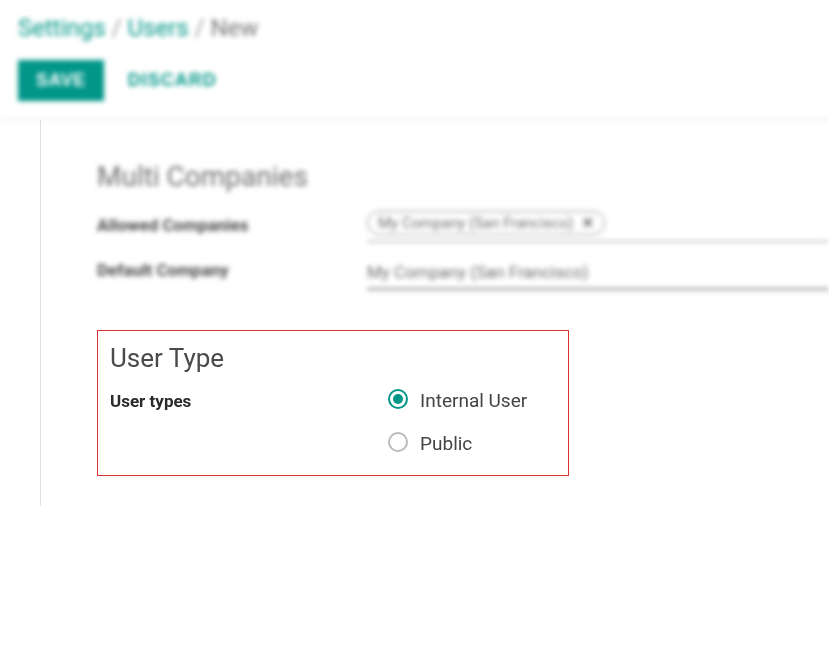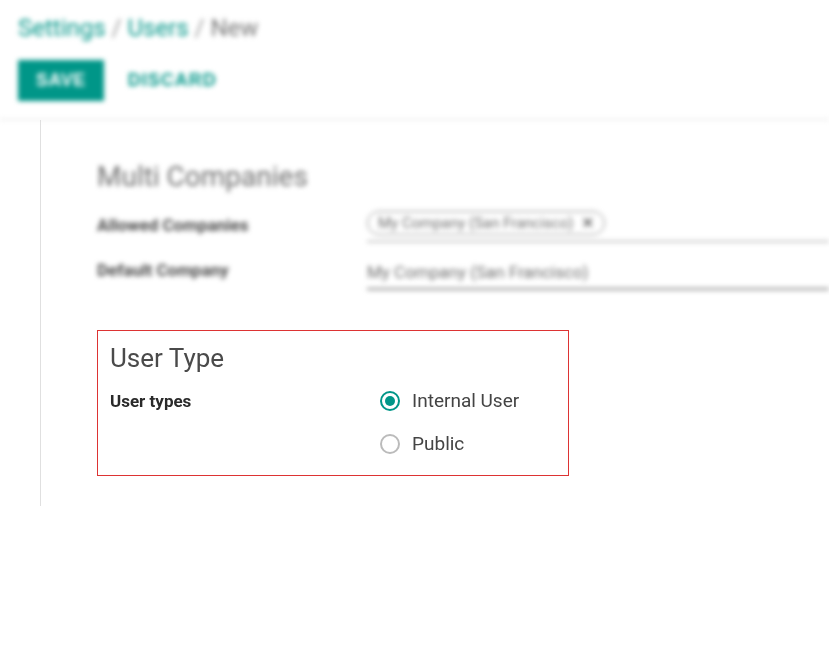--- a/index.html
+++ b/index.html
@@ -121,36 +121,37 @@
       margin-top: 40px;
     }
     .ut-title {
       font-size: 26px;
       color: #4a4a4a;
       font-weight: 400;
       margin-bottom: 16px;
     }
     .ut-row {
       display: flex;
+      gap: 8px;
     }
     .ut-label {
       width: 270px;
       font-size: 17px;
       color: #2a2a2a;
       font-weight: 700;
       padding-top: 2px;
     }
     .radio-group {
       display: flex;
       flex-direction: column;
       gap: 20px;
     }
     .radio-option {
       display: flex;
-      align-items: center;
+      align-items: flex-start;
       gap: 12px;
       font-size: 19px;
       color: #444;
       cursor: pointer;
     }
     .radio-circle {
       width: 20px;
       height: 20px;
       border-radius: 50%;
       border: 2px solid #bbb;

